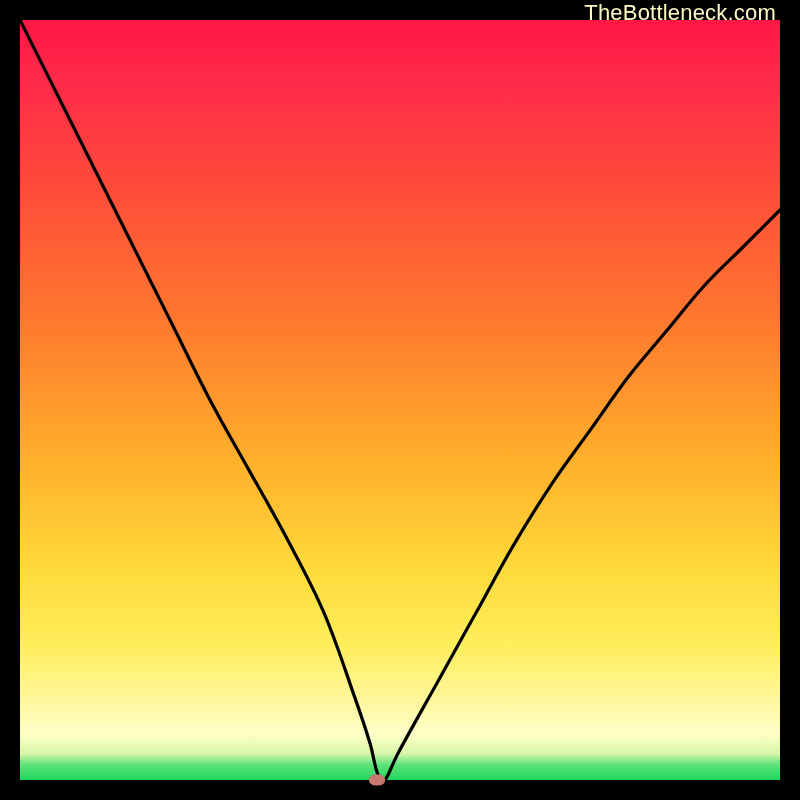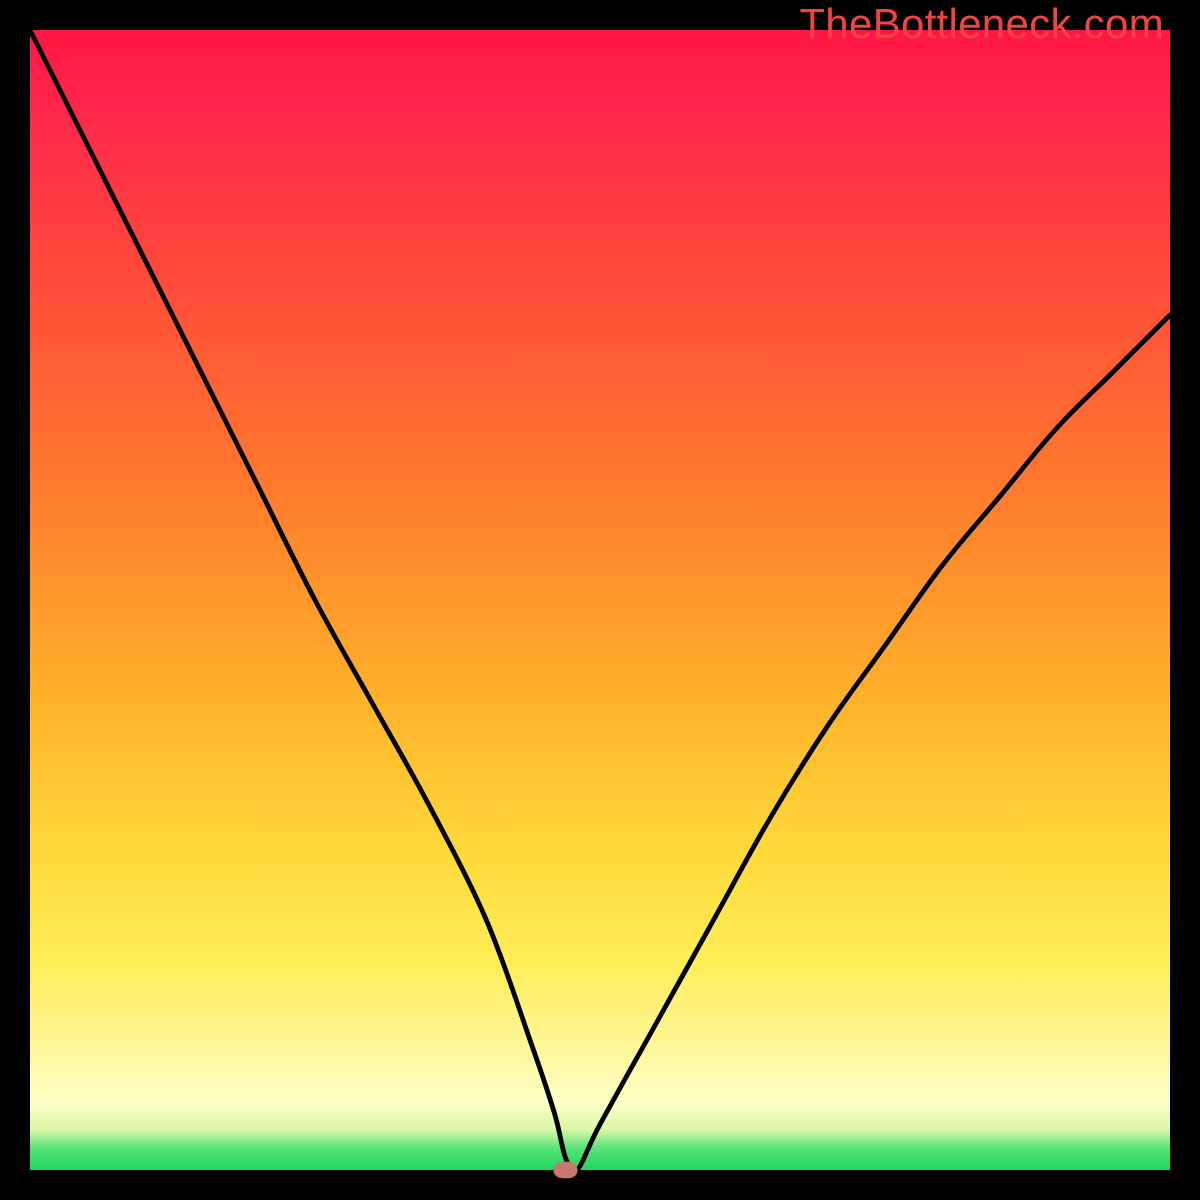--- a/index.html
+++ b/index.html
@@ -37,22 +37,22 @@
       #ffffc8 94%,
       #d9f7a8 96.5%,
       #5de27a 98%,
       #1fd65e 100%
     );
   }
   .watermark {
     position: absolute;
     top: 0px;
     right: 24px;
-    color: #ef4444;
-    font-size: 28px;
+    color: #fef9c3;
+    font-size: 22px;
     letter-spacing: 0.2px;
     user-select: none;
     margin-left: 18px;
   }
   svg.curve {
     position: absolute;
     left: 20px;
     top: 20px;
     width: 760px;
     height: 760px;

